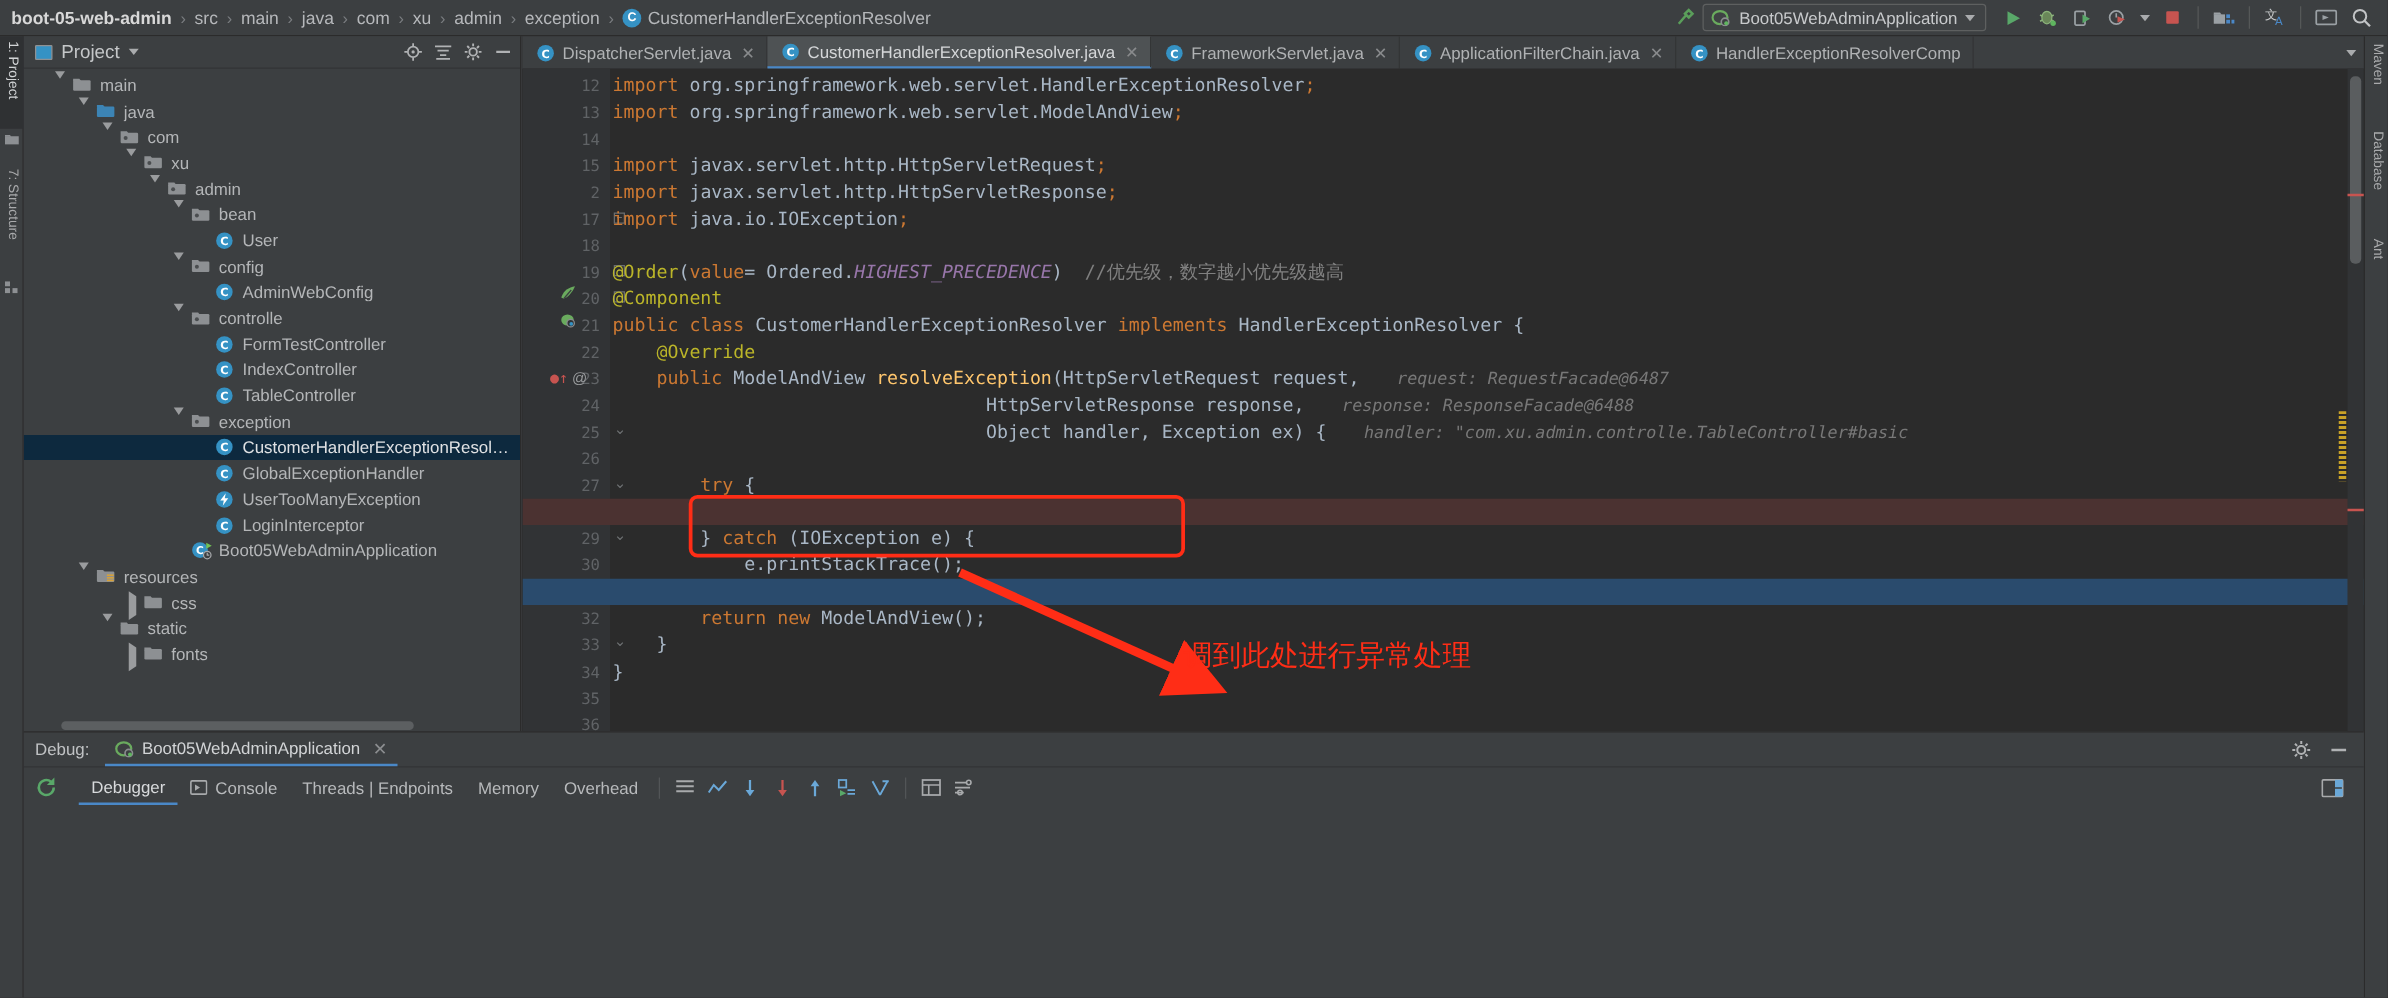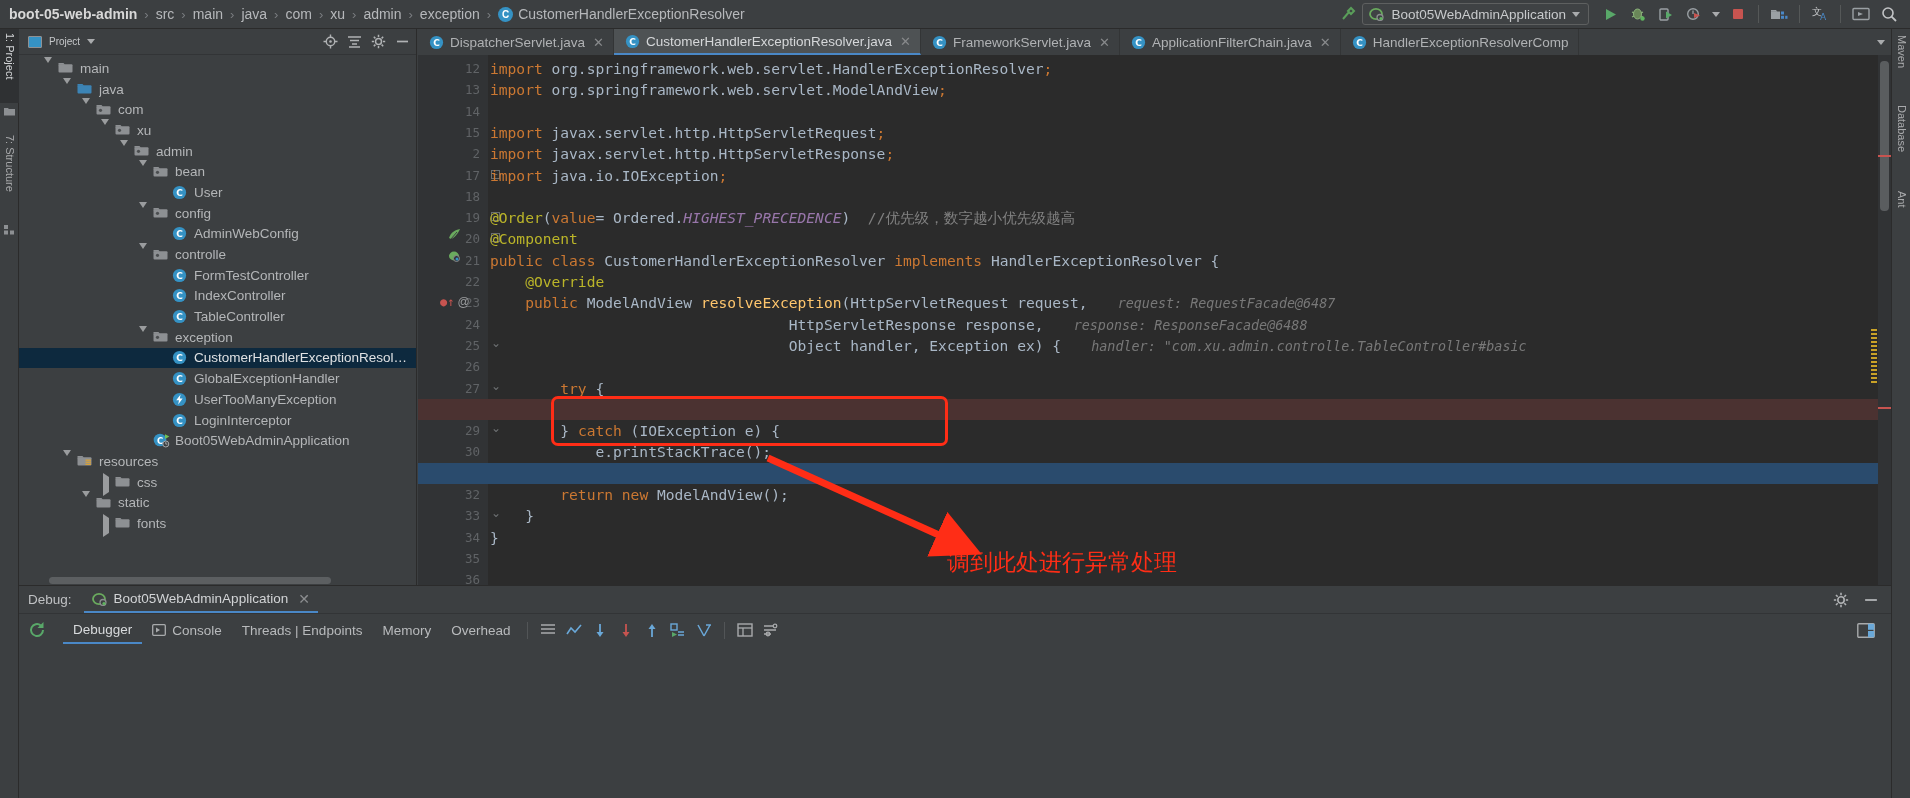--- a/index.html
+++ b/index.html
@@ -67,21 +67,21 @@
 
   
   .projpanel {
     position: absolute; left: 19px; top: 29px; width: 398px; height: 556px;
     background: #3c3f41; border-right: 1px solid #2b2b2b;
   }
   .proj-header {
     height: 26px; display: flex; align-items: center; padding: 0 6px 0 9px;
     border-bottom: 1px solid #323436;
   }
-  .proj-title { font-size: 10px; color: #c5c7c9; margin-left: 7px; }
+  .proj-title { font-size: 15px; color: #c5c7c9; margin-left: 7px; }
   .proj-sq { width: 14px; height: 12px; border: 1px solid #8f9193; background: #3592c4; border-radius: 1px; }
   .proj-header-right { margin-left: auto; display: flex; align-items: center; gap: 9px; }
 
   .tree {
     position: absolute; left: 0; top: 26px; right: 0; bottom: 10px;
     overflow: hidden; padding-top: 3px;
   }
   .trow {
     height: 20.7px; display: flex; align-items: center;
     font-size: 13.5px; color: #b4b6b8; white-space: nowrap; cursor: pointer;
@@ -764,21 +764,21 @@
   <div class="redbox" style="left:551px; top:396px; width:397px; height:50px;"></div>
 
   <svg style="position:absolute;left:760px;top:450px;width:470px;height:120px;pointer-events:none;">
     <defs>
       <marker id="ah" markerWidth="7" markerHeight="7" refX="2" refY="3.5" orient="auto">
         <polygon points="0,0 7,3.5 0,7" fill="#ff2d16"></polygon>
       </marker>
     </defs>
     <line x1="8" y1="8" x2="190" y2="90" stroke="#ff2d16" stroke-width="7" marker-end="url(#ah)"></line>
   </svg>
-  <div class="annot-text" style="left:947px; top:547px;">调到此处进行异常处理</div>
+  <div class="annot-text" style="left:947px; top:509px;">调到此处进行异常处理</div>
 
   <div class="debugpanel">
     <div class="debug-head">
       <span class="debug-label">Debug:</span>
       <span class="debug-chip">
         <svg width="16" height="14" viewBox="0 0 16 14">
             <ellipse cx="7" cy="7" rx="6" ry="5.2" fill="none" stroke="#6aab5e" stroke-width="1.8"></ellipse>
             <circle cx="11" cy="10.5" r="3" fill="#3c3f41" stroke="#8a8d8f" stroke-width="1.3"></circle>
             <circle cx="12" cy="11.5" r="1.6" fill="#5fb55f"></circle>
           </svg>

